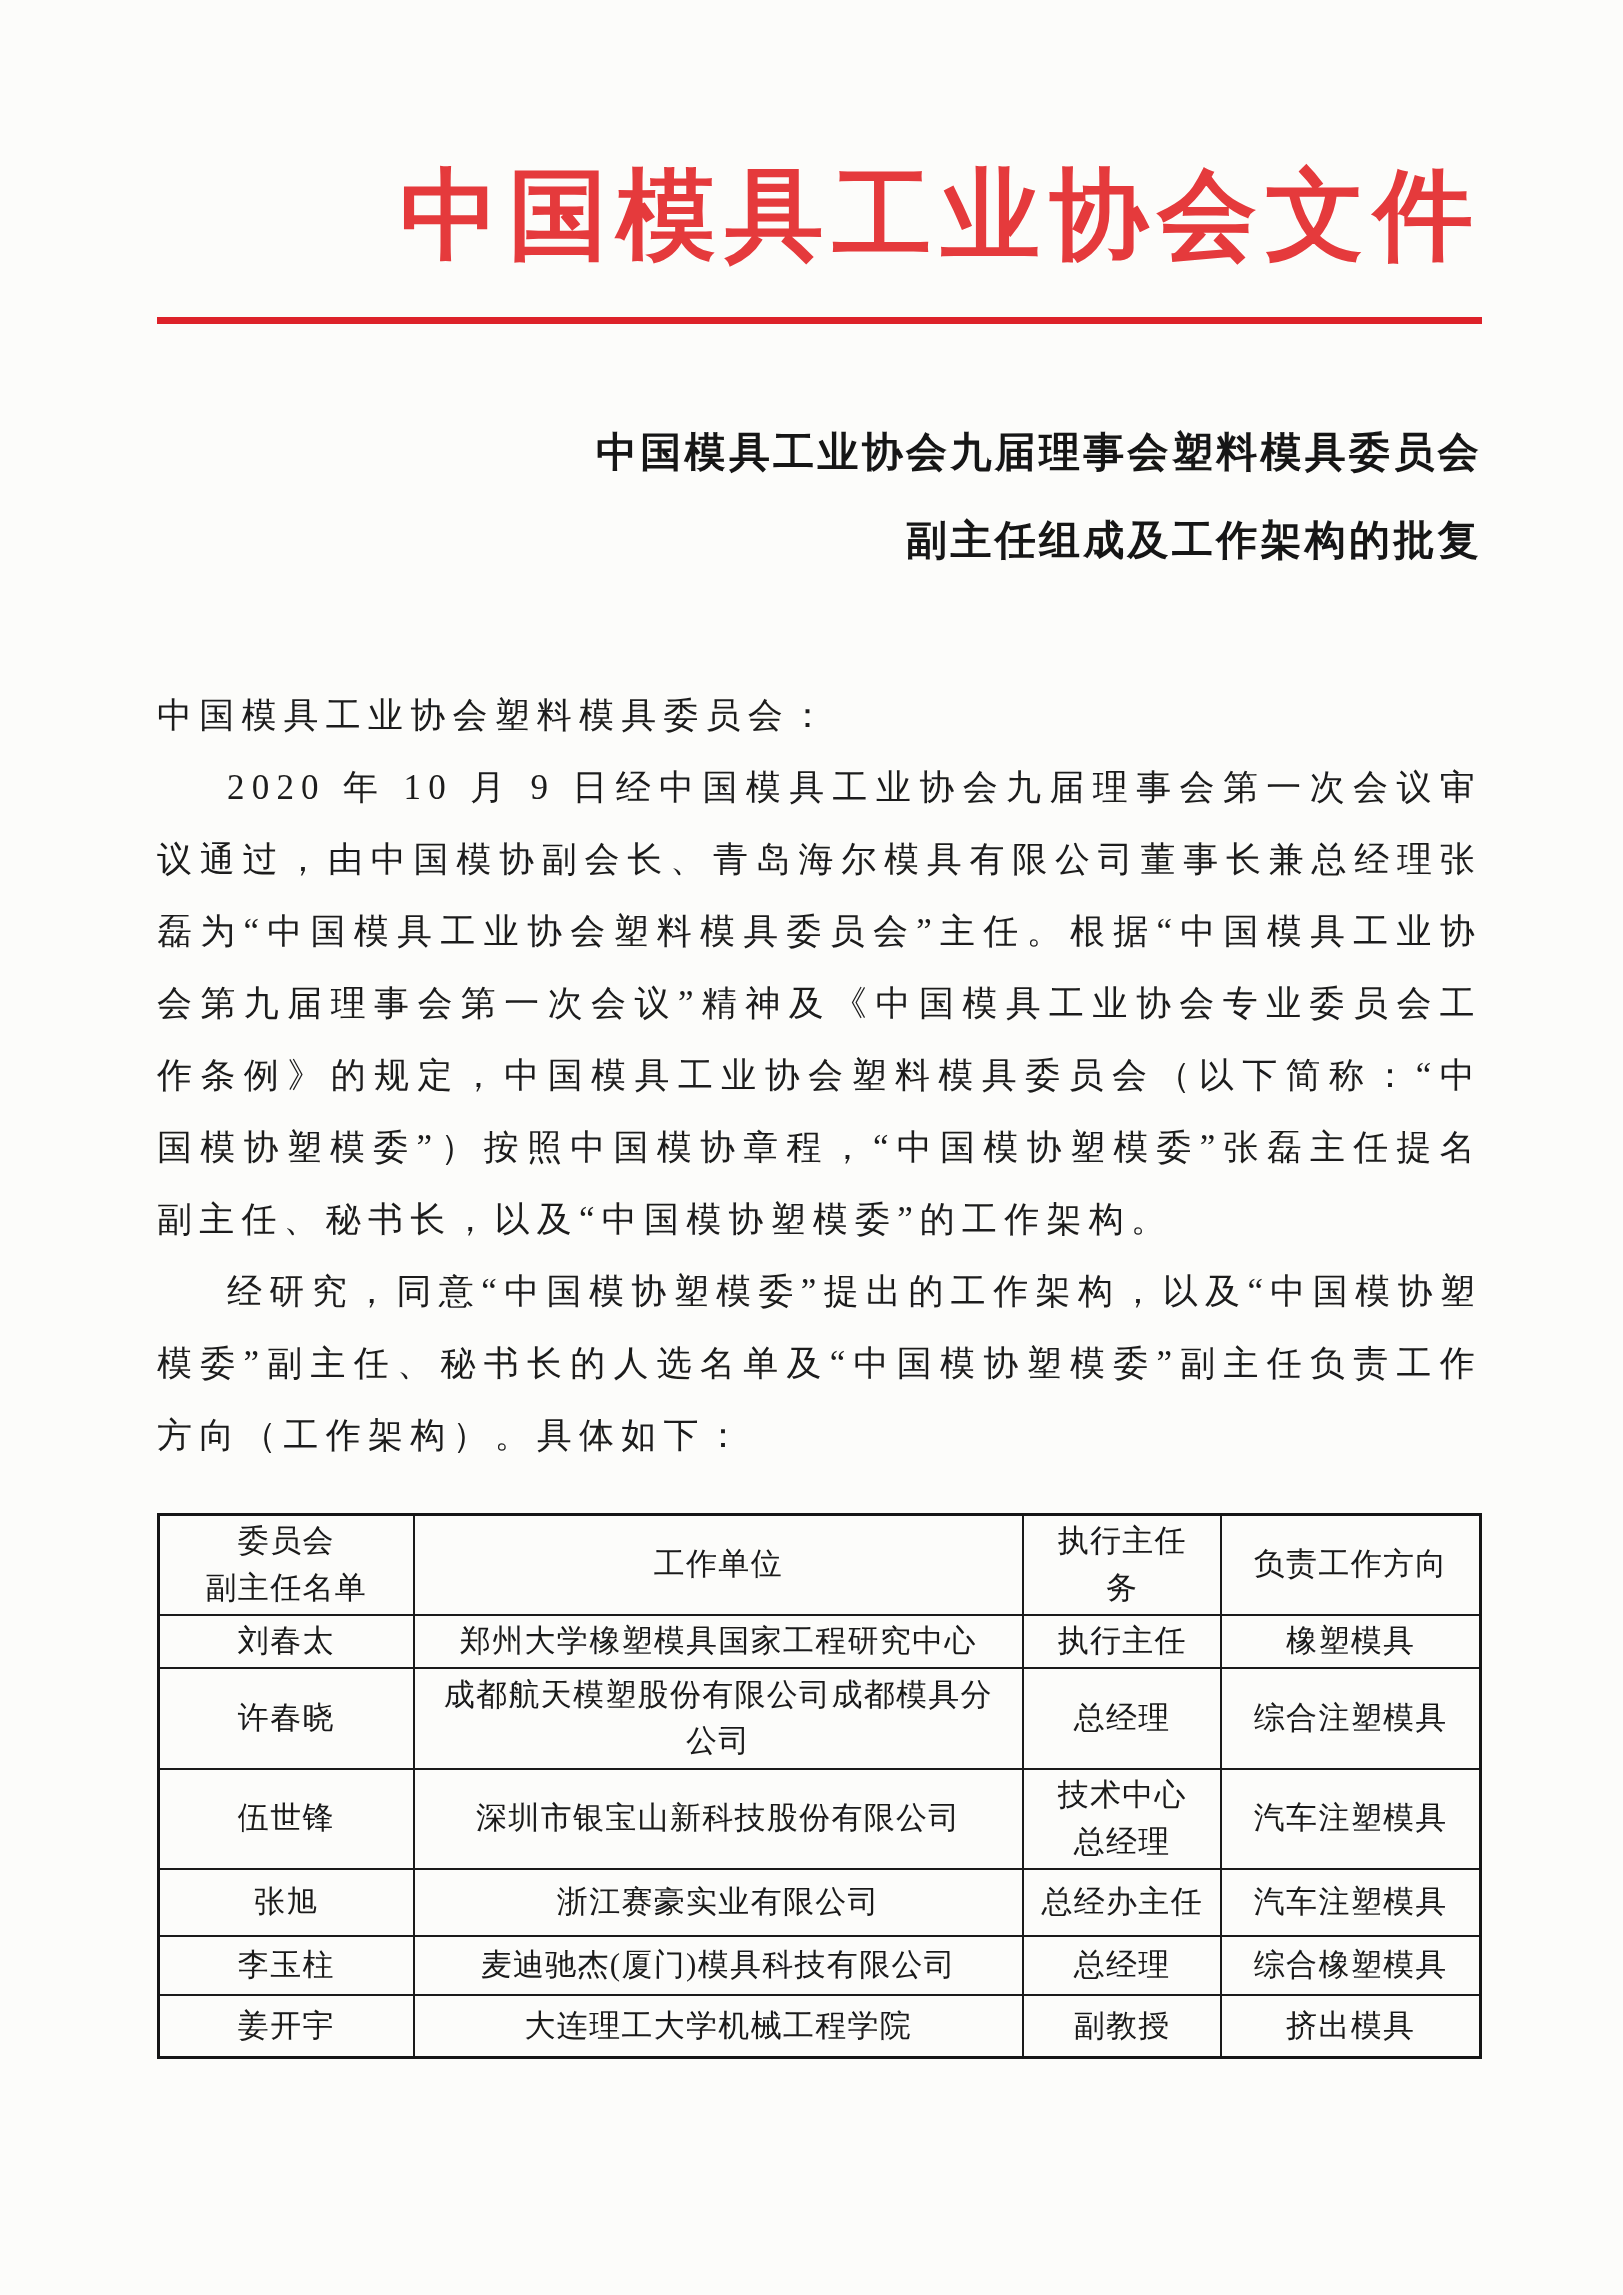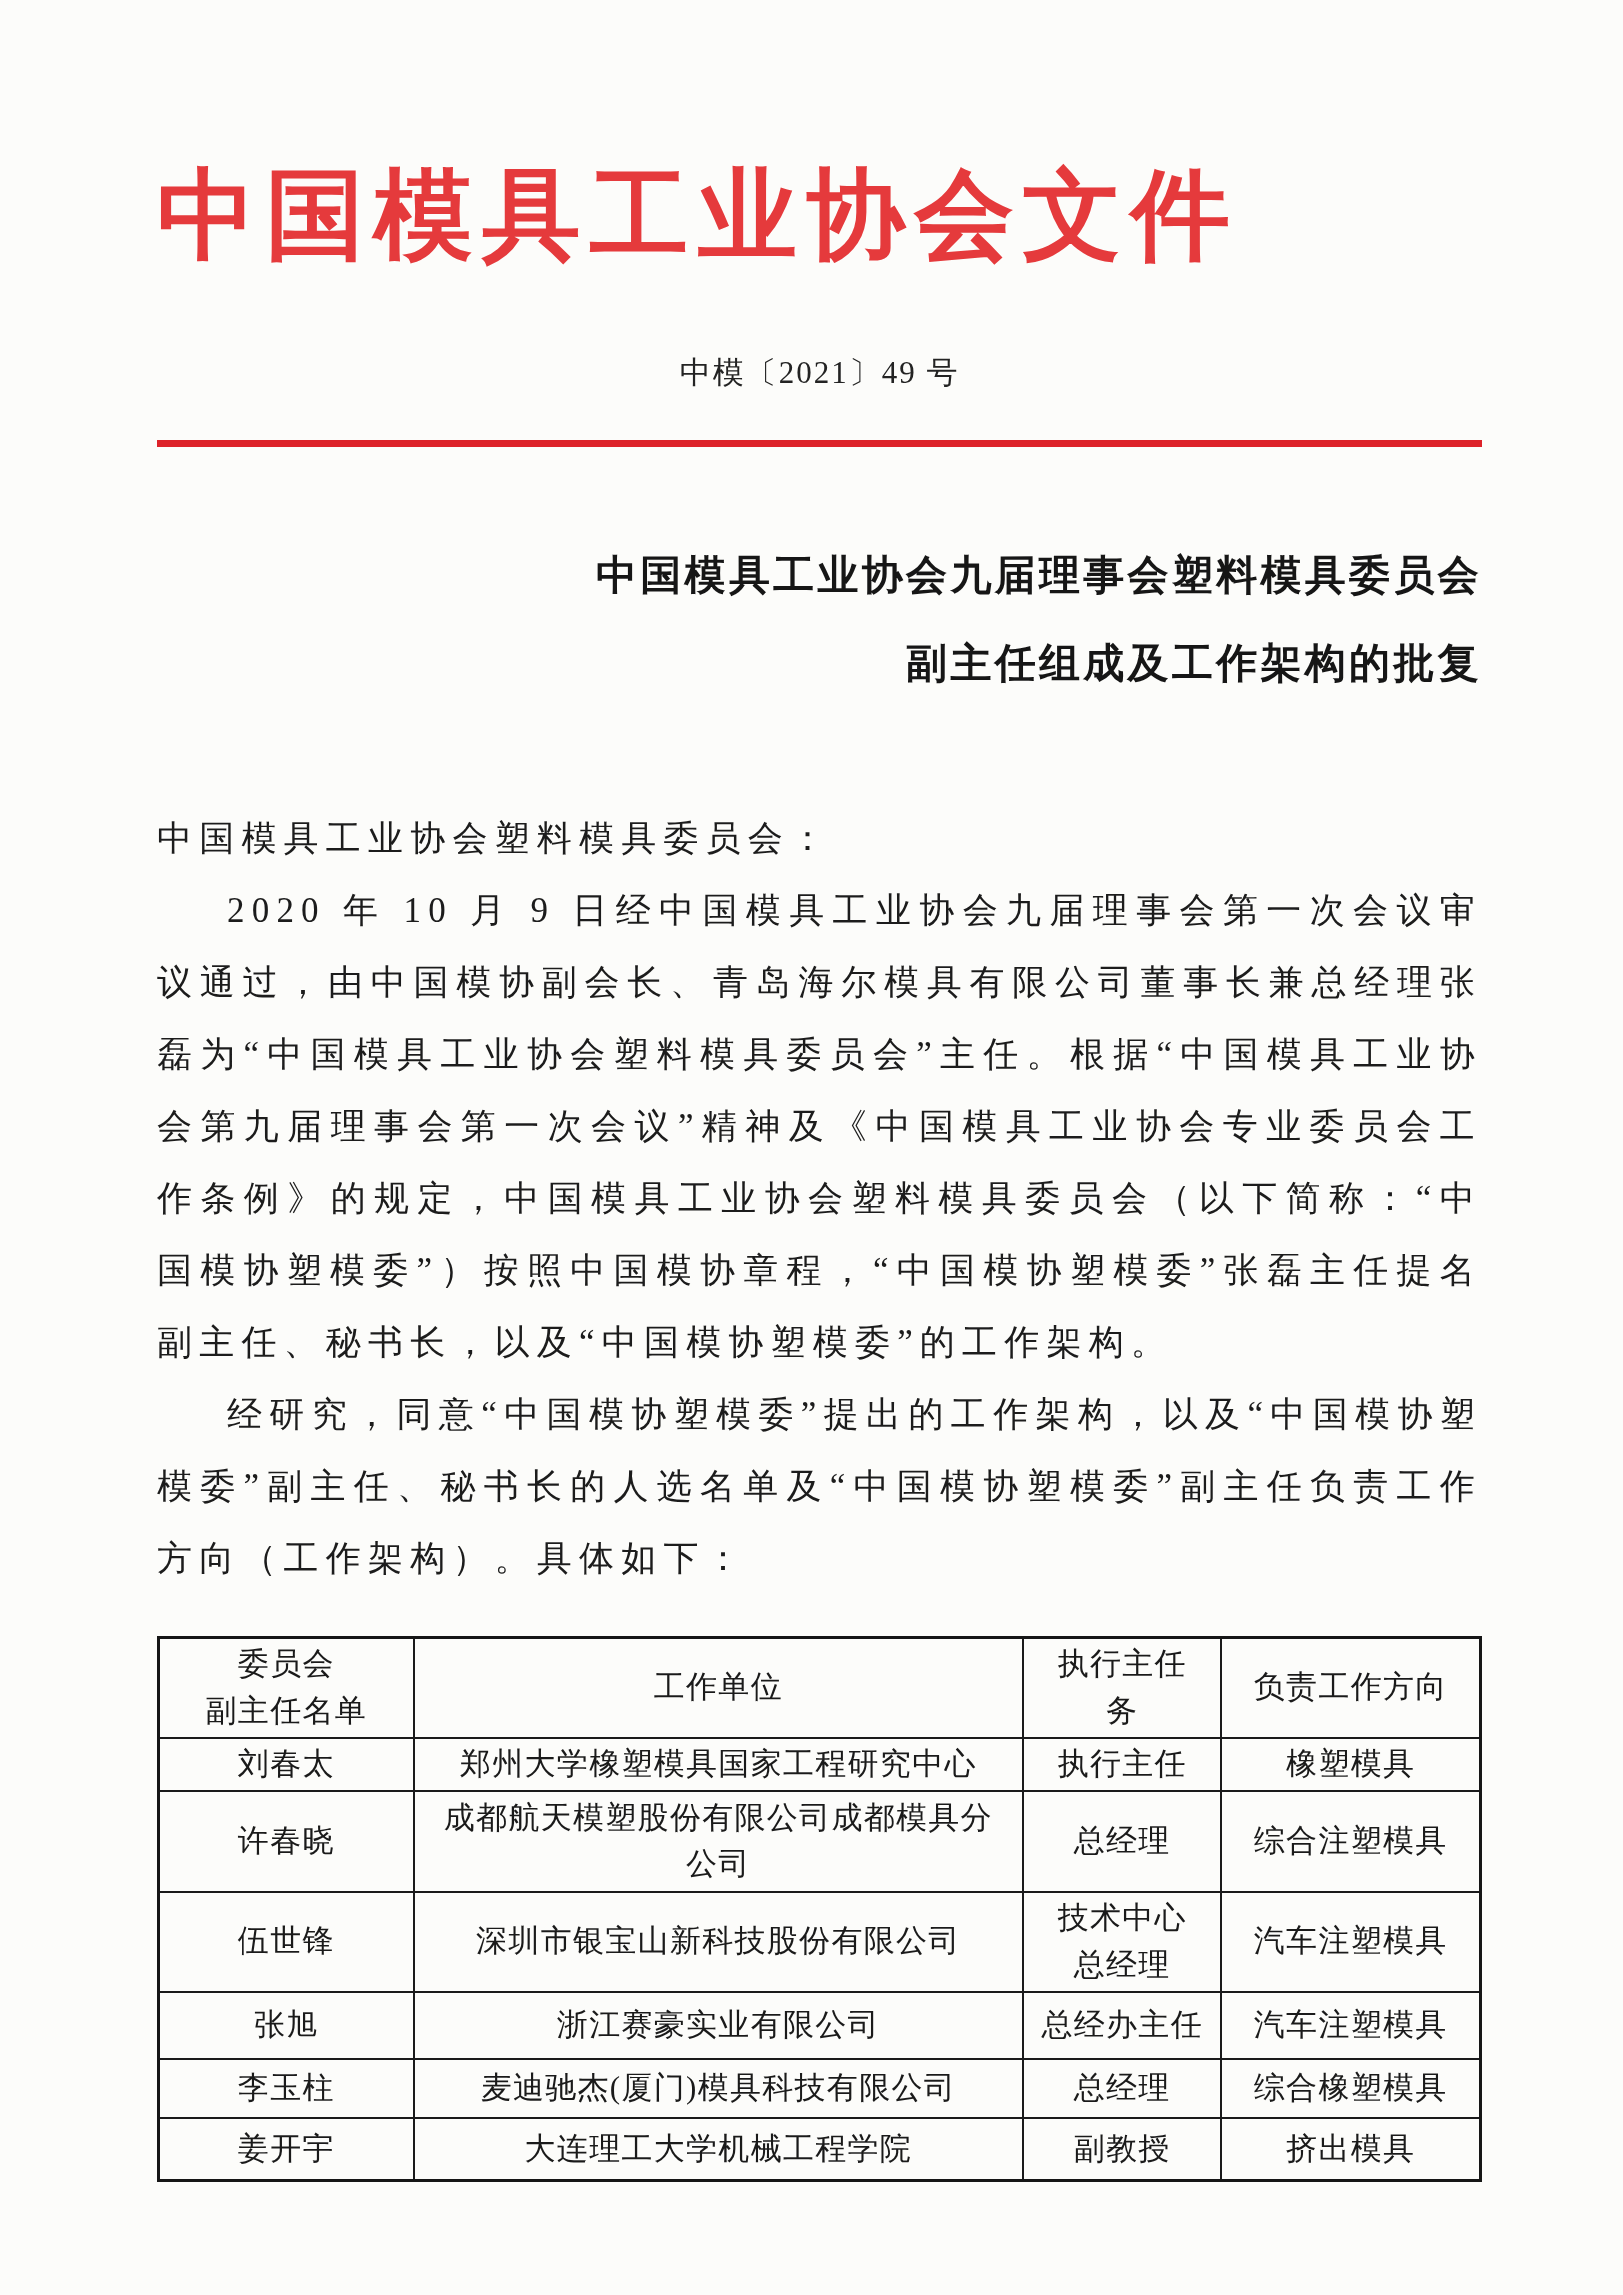--- a/index.html
+++ b/index.html
@@ -14,21 +14,21 @@
     margin: 0 auto;
     background: #fcfcfa;
     overflow: hidden;
     font-family: "Liberation Serif", "DejaVu Serif", serif;
     color: #1c1c1c;
     box-sizing: border-box;
     padding: 0 141px 0 157px;
   }
   .letterhead {
     margin-top: 162px;
-    text-align: left;
+    text-align: right;
     font-size: 99px;
     line-height: 108px;
     font-weight: 700;
     letter-spacing: 9.2px;
     color: #e53a3c;
     white-space: nowrap;
   }
   .doc-number {
     margin-top: 82px;
     text-align: center;
@@ -99,21 +99,20 @@
   .committee-table tbody tr:nth-child(5) td { height: 59px; }
   .committee-table tbody tr:nth-child(6) td { height: 63px; }
 </style>
 </head>
 <body>
 
 <div class="page">
 
   <div class="letterhead">中国模具工业协会文件</div>
 
-  <div class="doc-number">中模〔2021〕49 号</div>
 
   <div class="red-rule"></div>
 
   <div class="doc-title">
     <div>中国模具工业协会九届理事会塑料模具委员会</div>
     <div>副主任组成及工作架构的批复</div>
   </div>
 
   <div class="body-text">
     <p>中国模具工业协会塑料模具委员会：</p>

